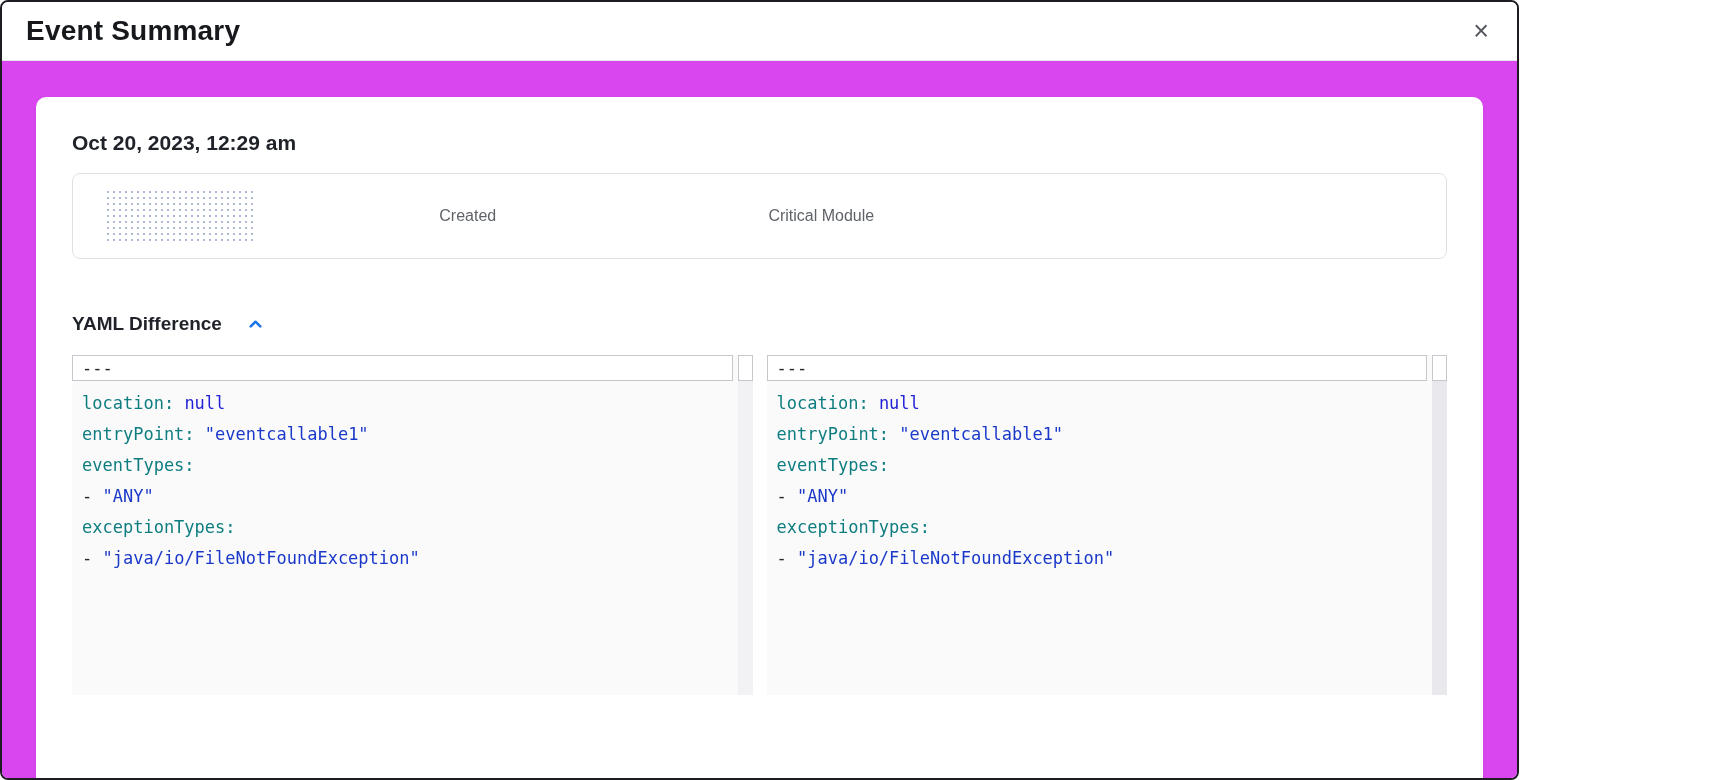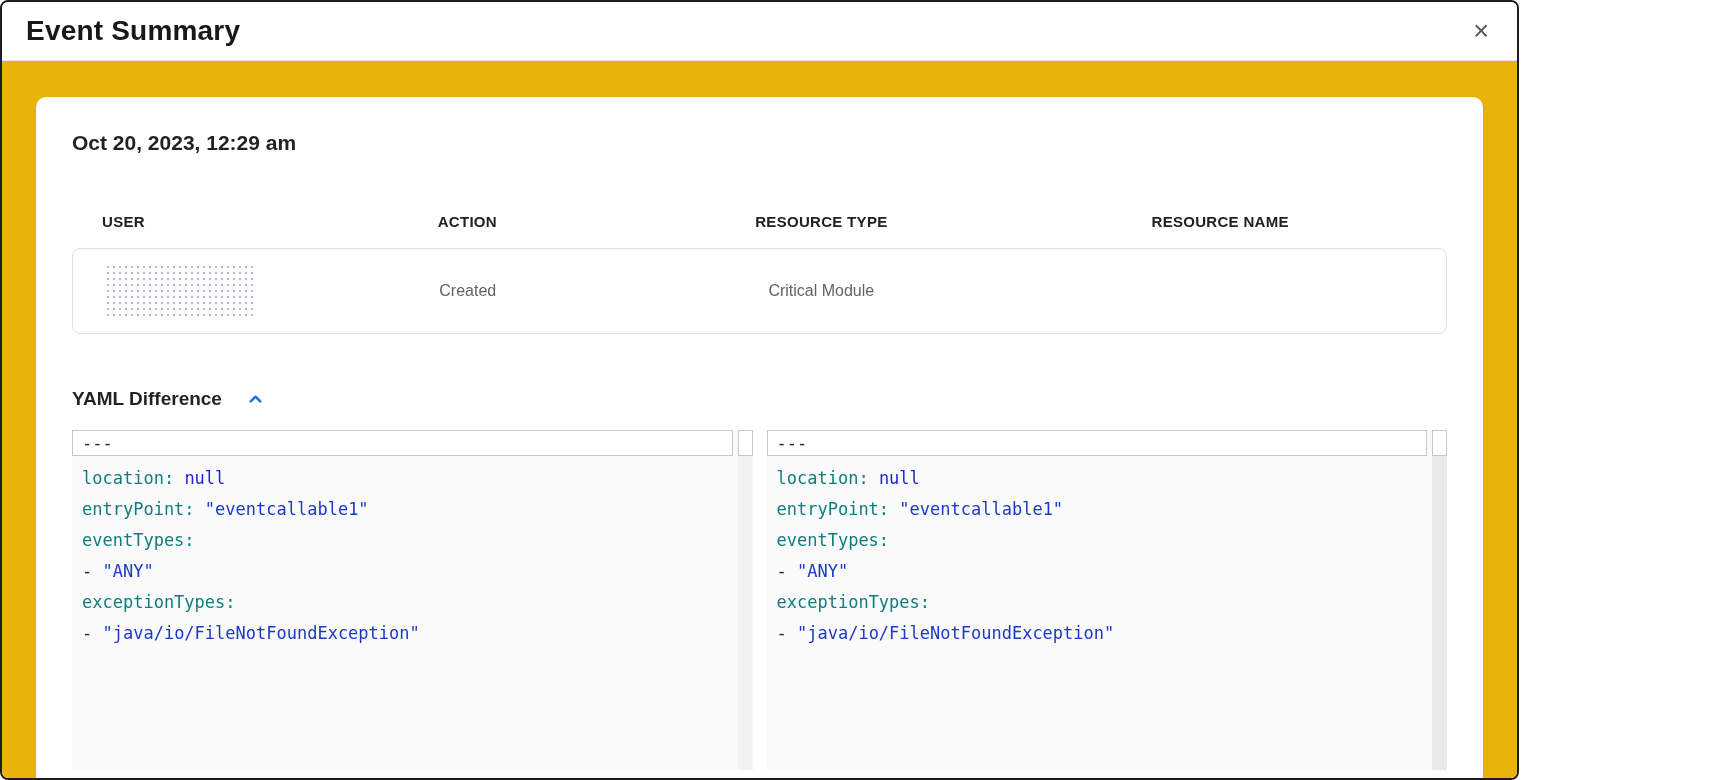--- a/index.html
+++ b/index.html
@@ -48,21 +48,21 @@
     line-height: 1;
     color: #55585e;
     cursor: pointer;
     padding: 0 2px;
     font-family: "Liberation Sans", sans-serif;
   }
 
   
   .modal-body {
     flex: 1 1 auto;
-    background: #eab308;
+    background: #d946ef;
     padding: 36px 34px 0 34px;
     overflow: hidden;
   }
   .card {
     background: #ffffff;
     border-radius: 10px;
     box-shadow: 0 1px 3px rgba(60,64,67,0.10);
     padding: 34px 36px;
     min-height: 740px;
   }
@@ -202,26 +202,20 @@
   <header class="modal-header">
     <h1 class="modal-title">Event Summary</h1>
     <button class="close-btn">×</button>
   </header>
 
   <div class="modal-body">
     <div class="card">
 
       <div class="timestamp">Oct 20, 2023, 12:29 am</div>
 
-      <div class="tbl-headers">
-        <div class="th th-user">USER</div>
-        <div class="th">ACTION</div>
-        <div class="th">RESOURCE TYPE</div>
-        <div class="th">RESOURCE NAME</div>
-      </div>
 
       <div class="tbl-row">
         <div class="td td-user">
           <div class="redacted"></div>
         </div>
         <div class="td">Created</div>
         <div class="td">Critical Module</div>
       </div>
 
       <div class="yaml-label-row">

